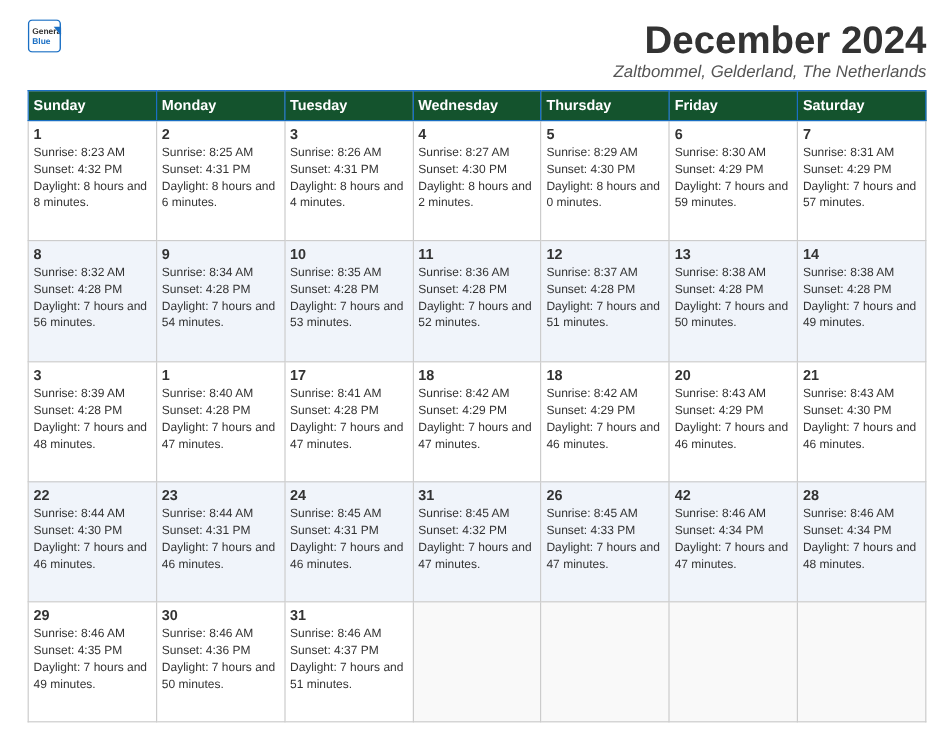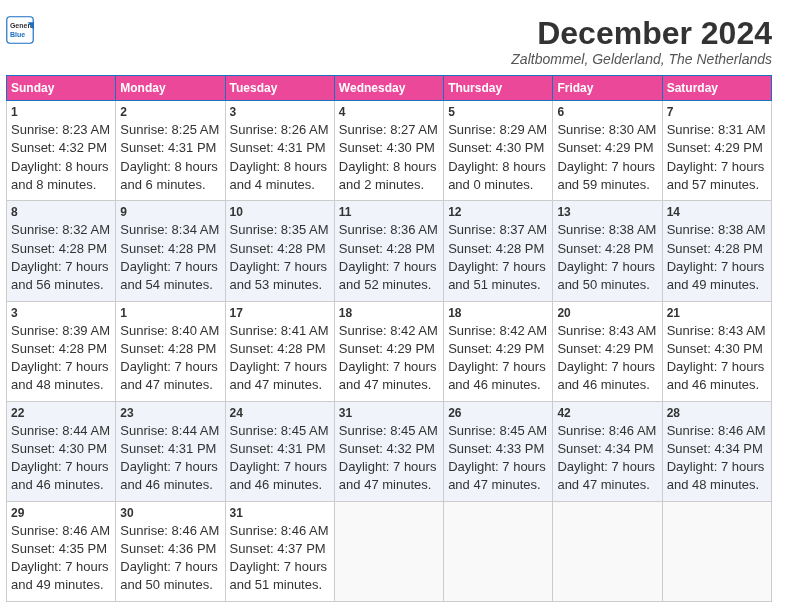--- a/index.html
+++ b/index.html
@@ -6,21 +6,21 @@
     body {
       font-family: Arial, sans-serif;
       background: #fff;
       width: 792px;
       height: 612px;
       overflow: hidden;
     }
     .page {
       width: 792px;
       height: 612px;
-      padding: 16px 20px 10px 6px;
+      padding: 16px 20px 10px 23px;
       display: flex;
       flex-direction: column;
     }
     .header {
       display: flex;
       align-items: flex-start;
       justify-content: space-between;
       margin-bottom: 8px;
     }
     .logo {
@@ -46,21 +46,21 @@
       color: #555;
       font-style: italic;
     }
     .calendar-table {
       width: 100%;
       border-collapse: collapse;
       flex: 1;
       table-layout: fixed;
     }
     .calendar-table th {
-      background: #ec4899;
+      background: #14532d;
       color: #fff;
       font-size: 12px;
       font-weight: bold;
       padding: 5px 4px;
       text-align: left;
       border: 1px solid #1a6fc4;
     }
     .calendar-table td {
       vertical-align: top;
       border: 1px solid #ccc;
@@ -74,21 +74,21 @@
       background: #f0f4fa;
     }
     .day-number {
       font-size: 12px;
       font-weight: bold;
       color: #333;
       display: block;
       margin-bottom: 2px;
     }
     .day-info {
-      font-size: 13px;
+      font-size: 10px;
       color: #333;
       line-height: 1.4;
     }
     .empty-cell {
       background: #f9f9f9 !important;
     }
   </style>
 </head>
 <body>
 

